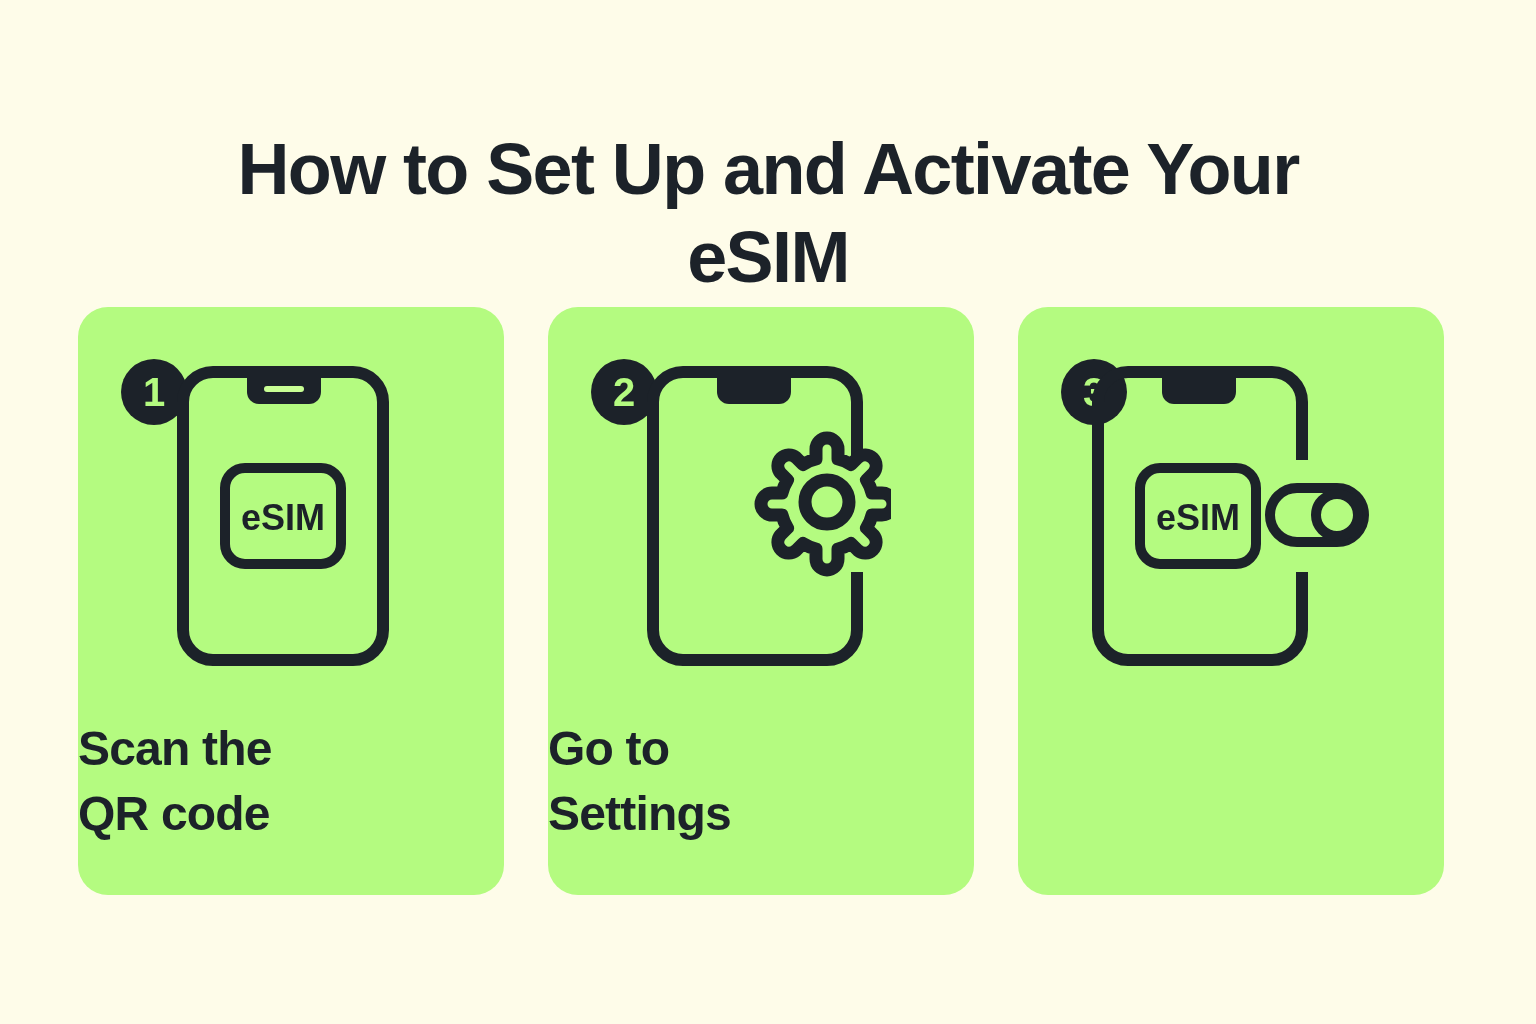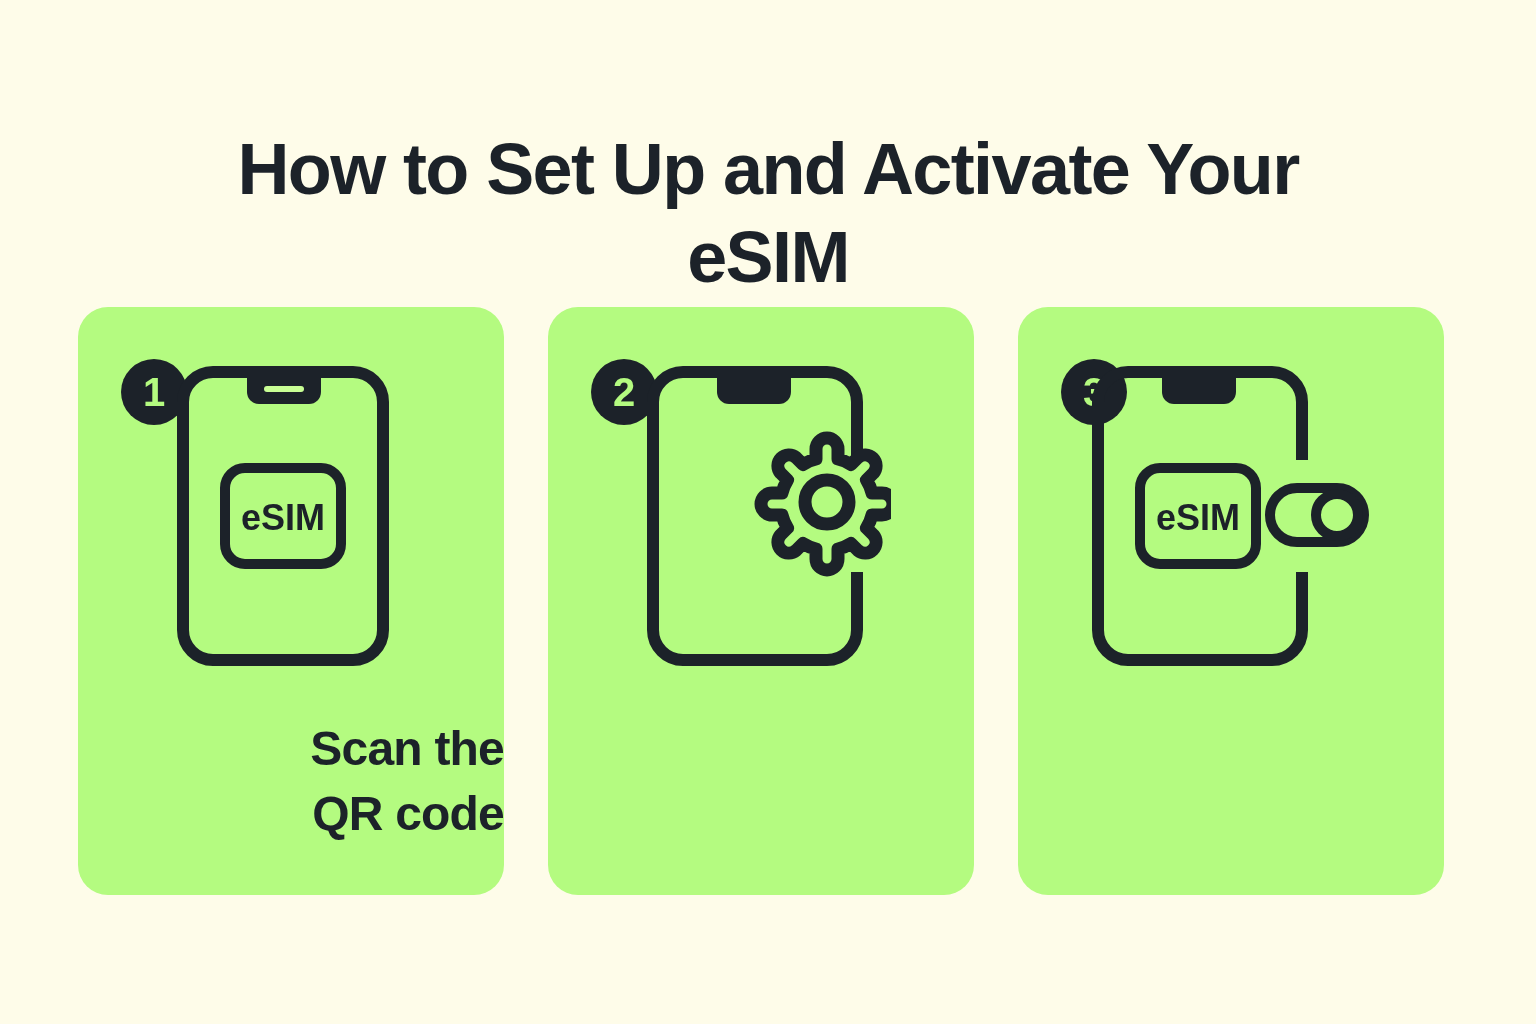--- a/index.html
+++ b/index.html
@@ -84,21 +84,21 @@
     display: block;
     margin: 0 auto;
   }
 
   
   .caption {
     position: absolute;
     left: 0;
     top: 410px;
     width: 426px;
-    text-align: right;
+    text-align: left;
     font-size: 48px;
     line-height: 1.35;
     font-weight: 700;
     letter-spacing: -0.8px;
     color: #1C2229;
     white-space: pre-line;
   }
 </style>
 </head>
 <body>
@@ -160,20 +160,22 @@
                        a11 11 0 0 1 0 -22 h10
                        a43 43 0 0 1 5.5 -13 l-7 -7
                        a11 11 0 0 1 15.5 -15.5 l7 7
                        a43 43 0 0 1 13 -5.5 z"></path>
               <circle cx="0" cy="0" r="22"></circle>
             </g>
           </g>
         </svg>
       </div>
 
+      <div class="caption">Go to
+Settings</div>
     </div>
 
     <div class="card">
       <div class="badge">3</div>
 
       <div class="art">
         <svg width="290" height="310" viewBox="0 0 290 310" fill="none">
 
           <path d="M186 10 h-144 a30 30 0 0 0 -30 30 v228 a30 30 0 0 0 30 30 h144
                    a30 30 0 0 0 30 -30 v-58" stroke="#1C2229" stroke-width="12" fill="none" stroke-linecap="butt"></path>

